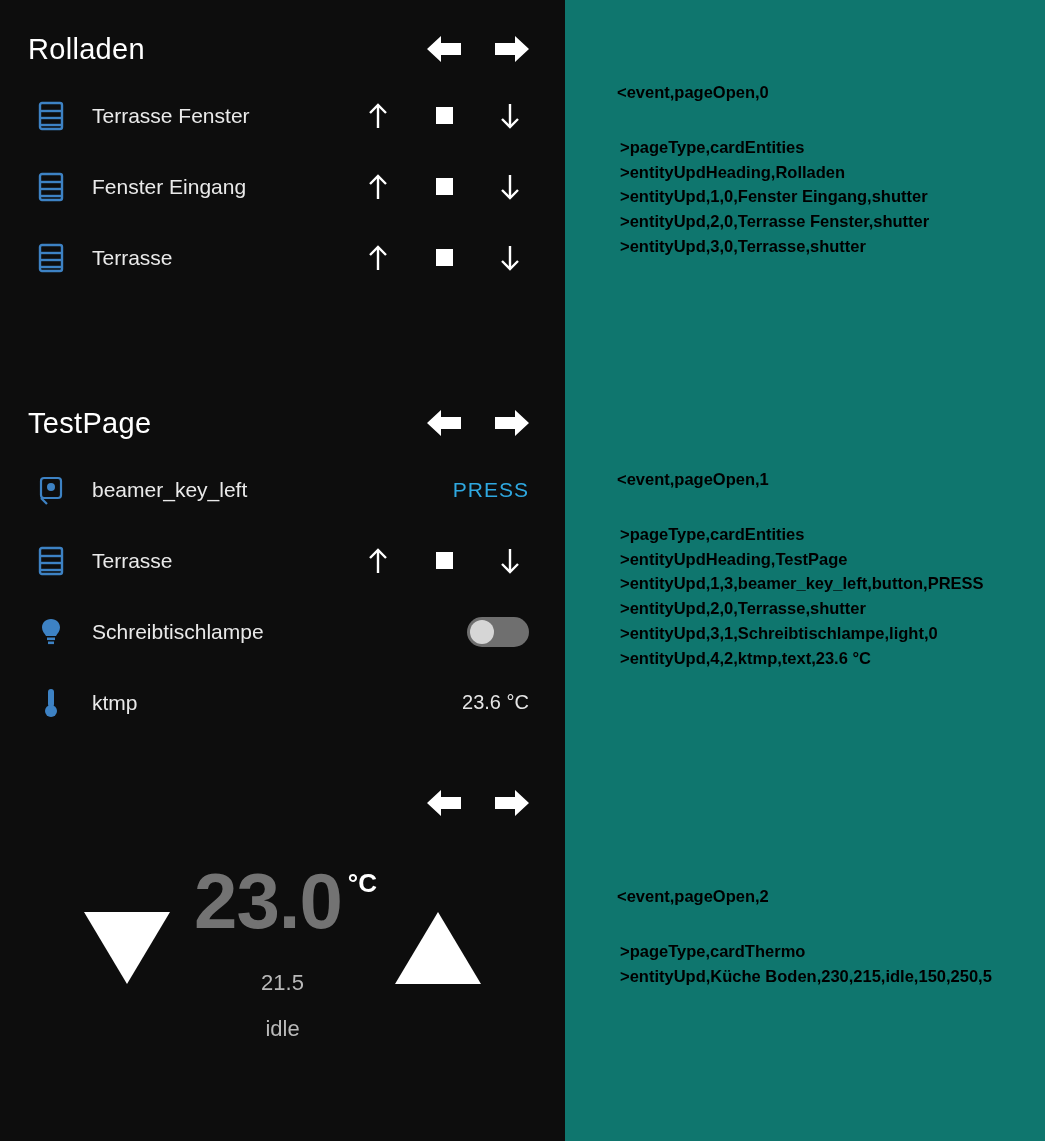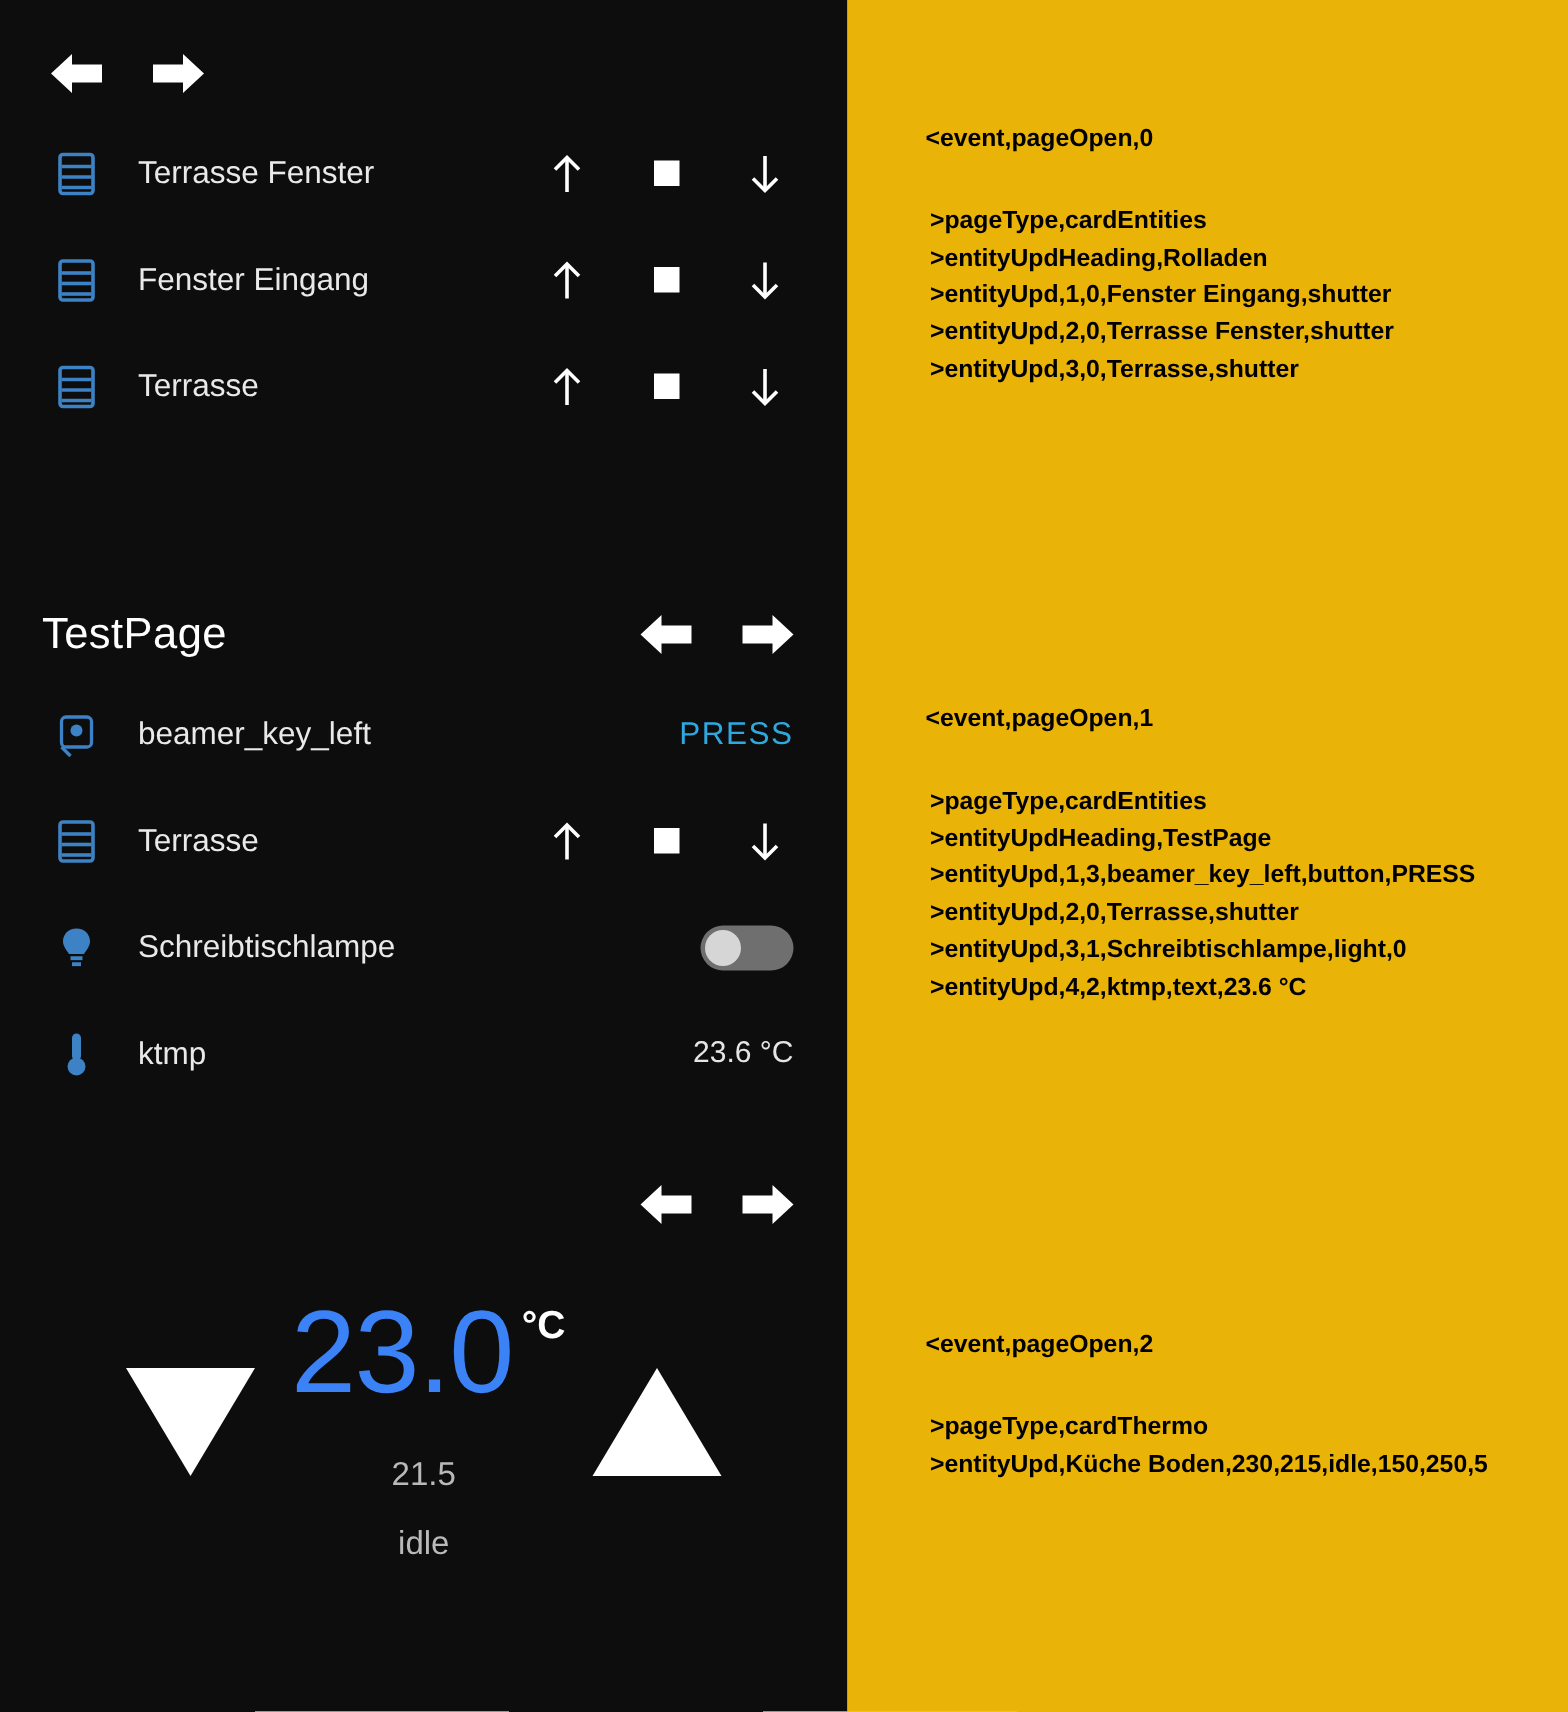--- a/index.html
+++ b/index.html
@@ -135,23 +135,23 @@
     height: 330px;
   }
   .thermo-main {
     position: absolute;
     left: 0;
     right: 0;
     top: 28px;
     text-align: center;
   }
   .temp-big {
-    color: #3b82f6;
+    color: #737373;
     font-size: 78px;
-    font-weight: normal;
+    font-weight: bold;
     letter-spacing: -1px;
     display: inline-block;
     line-height: 1;
   }
   .temp-unit {
     color: #ffffff;
     font-size: 26px;
     font-weight: bold;
     vertical-align: top;
     position: relative;
@@ -185,21 +185,21 @@
     top: 78px;
     border-left: 43px solid transparent;
     border-right: 43px solid transparent;
     border-bottom: 72px solid #ffffff;
   }
   
   .logs {
     flex: 1 1 auto;
     position: relative;
     height: 1141px;
-    background: #eab308;
+    background: #0f766e;
   }
   .log-block {
     position: absolute;
     left: 52px;
     font-size: 16.5px;
     color: #000000;
     font-weight: bold;
     line-height: 1.5;
     white-space: nowrap;
   }
@@ -208,20 +208,21 @@
 </style>
 </head>
 <body>
 
 <div class="root">
 
   <div class="device">
 
     <div class="card" style="top:18px;">
       <div class="card-header">
+        <div class="card-title">Rolladen</div>
         <div class="nav-arrows">
           <span class="arrow">
             <svg width="44" height="34" viewBox="0 0 44 34">
                 <path d="M20 4 L6 17 L20 30 L20 23 L40 23 L40 11 L20 11 Z" fill="#ffffff"></path>
               </svg>
           </span>
           <span class="arrow">
             <svg width="44" height="34" viewBox="0 0 44 34">
                 <path d="M24 4 L38 17 L24 30 L24 23 L4 23 L4 11 L24 11 Z" fill="#ffffff"></path>
               </svg>

